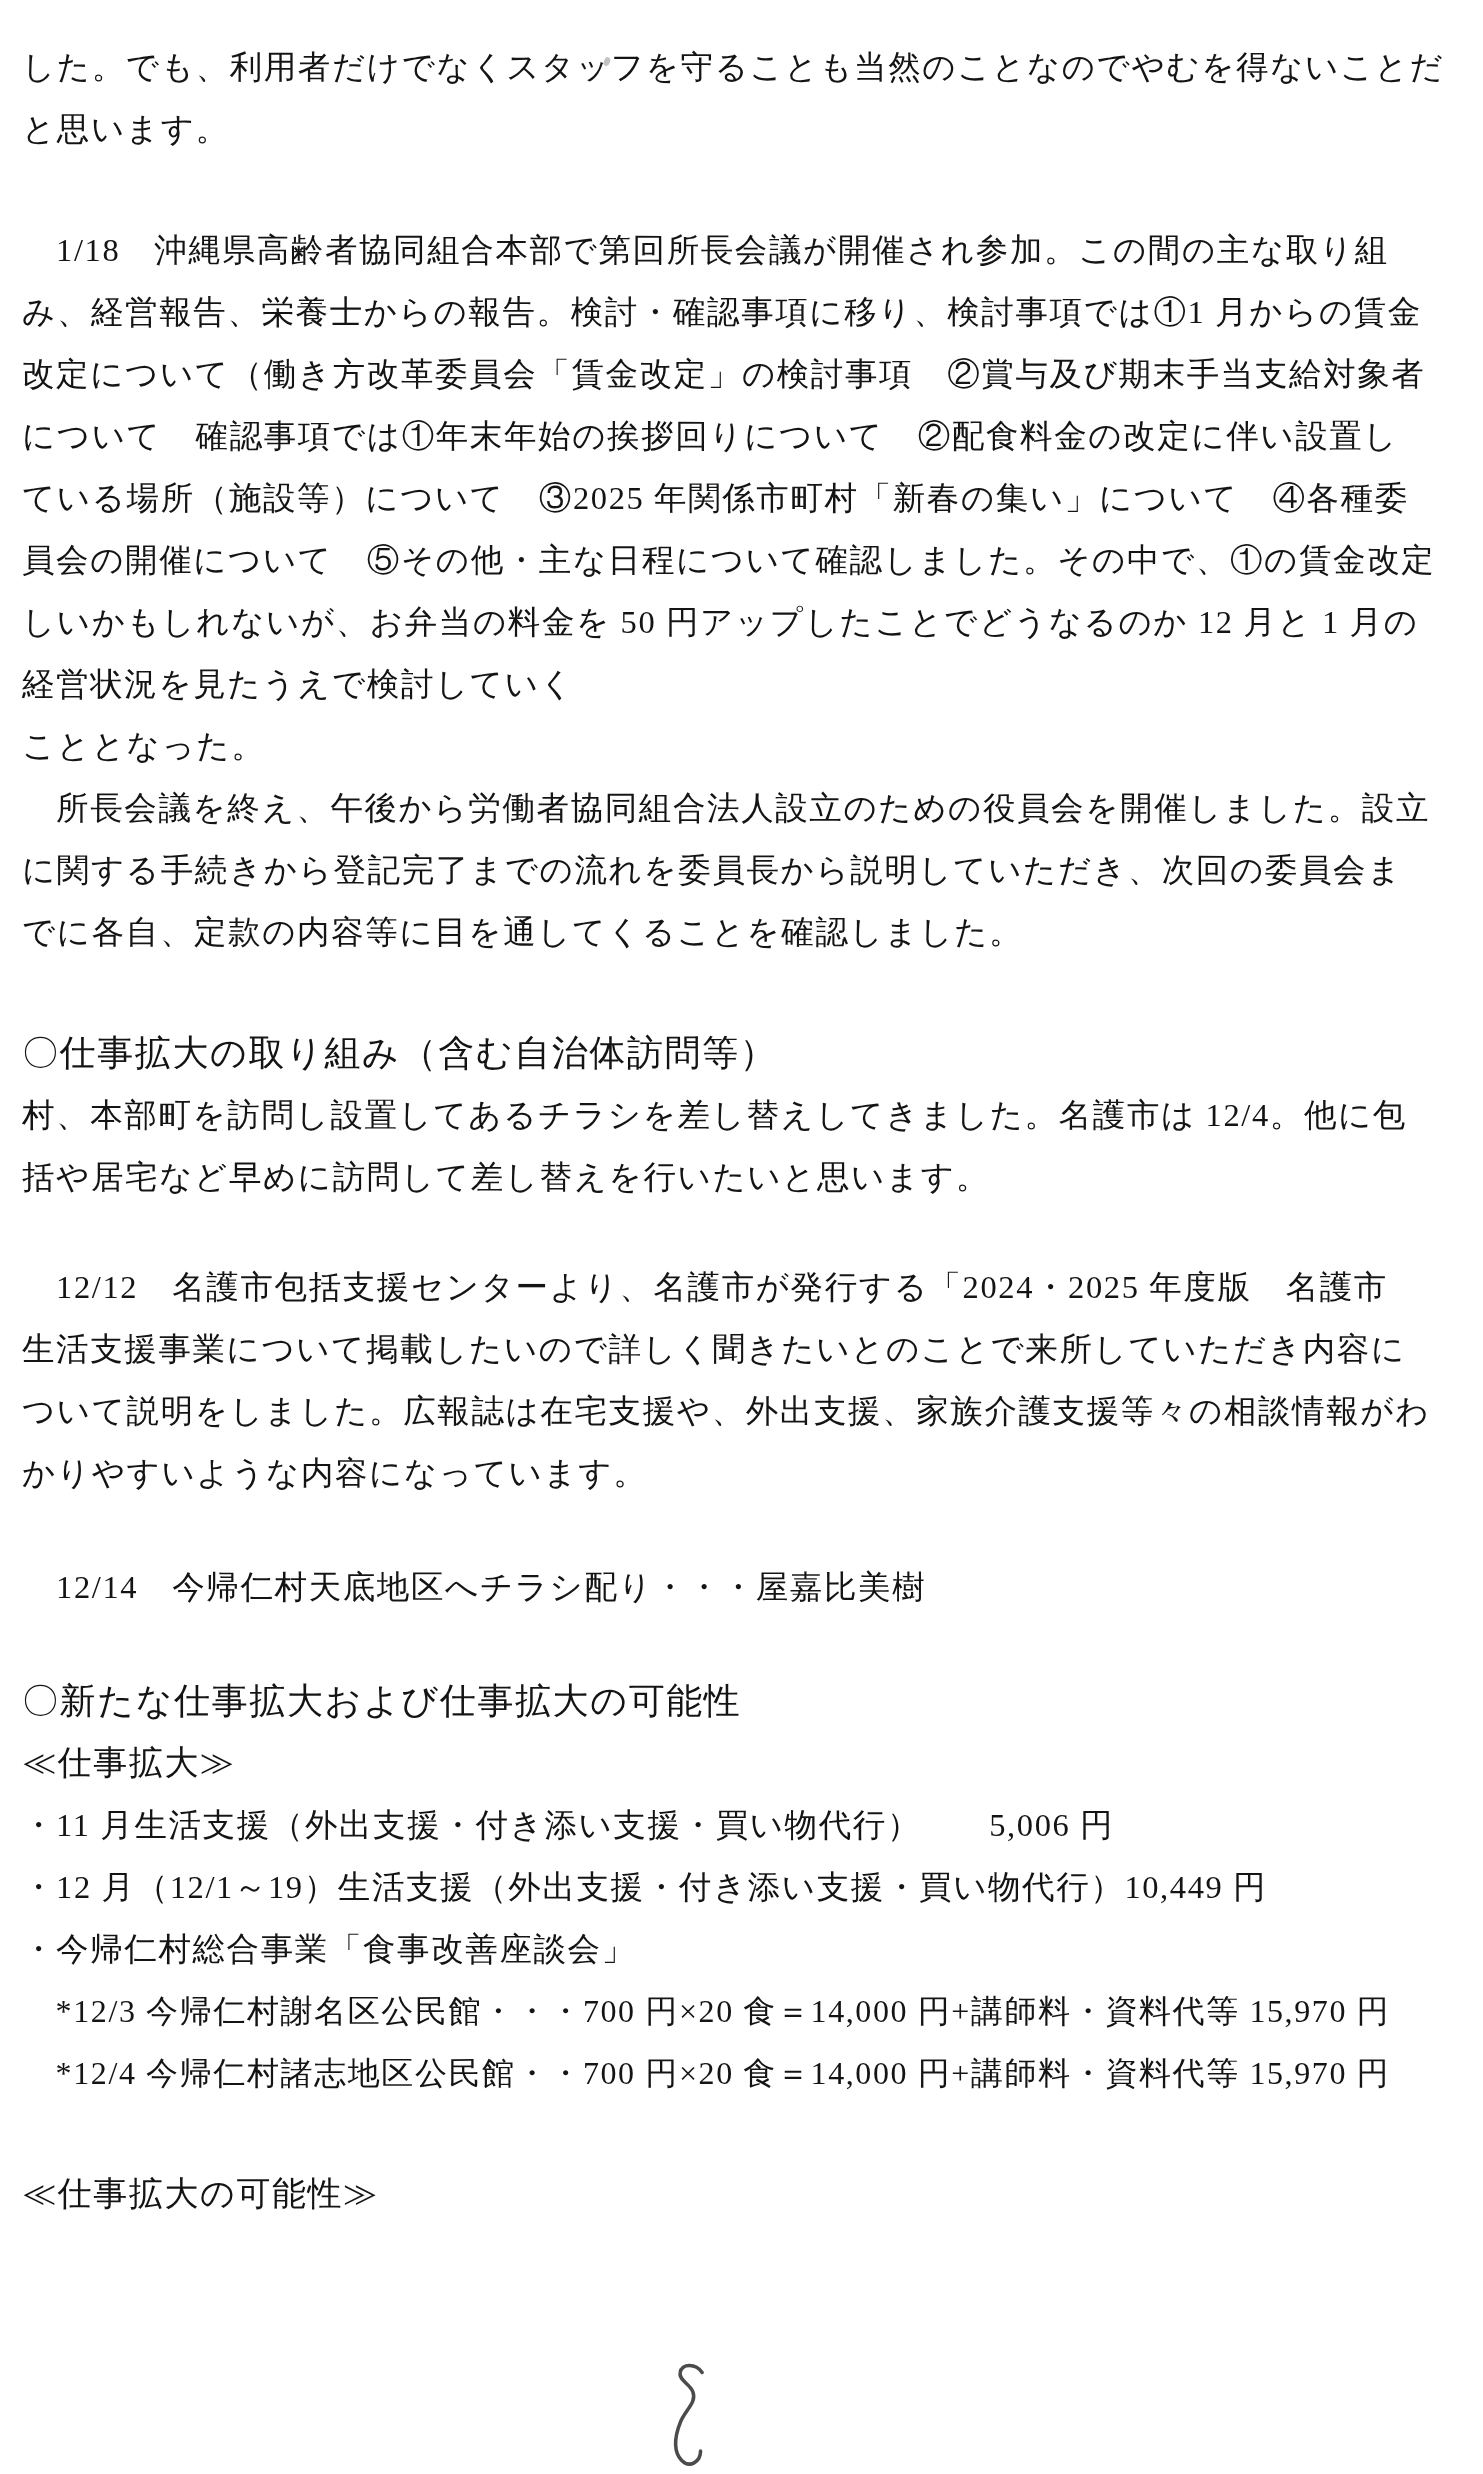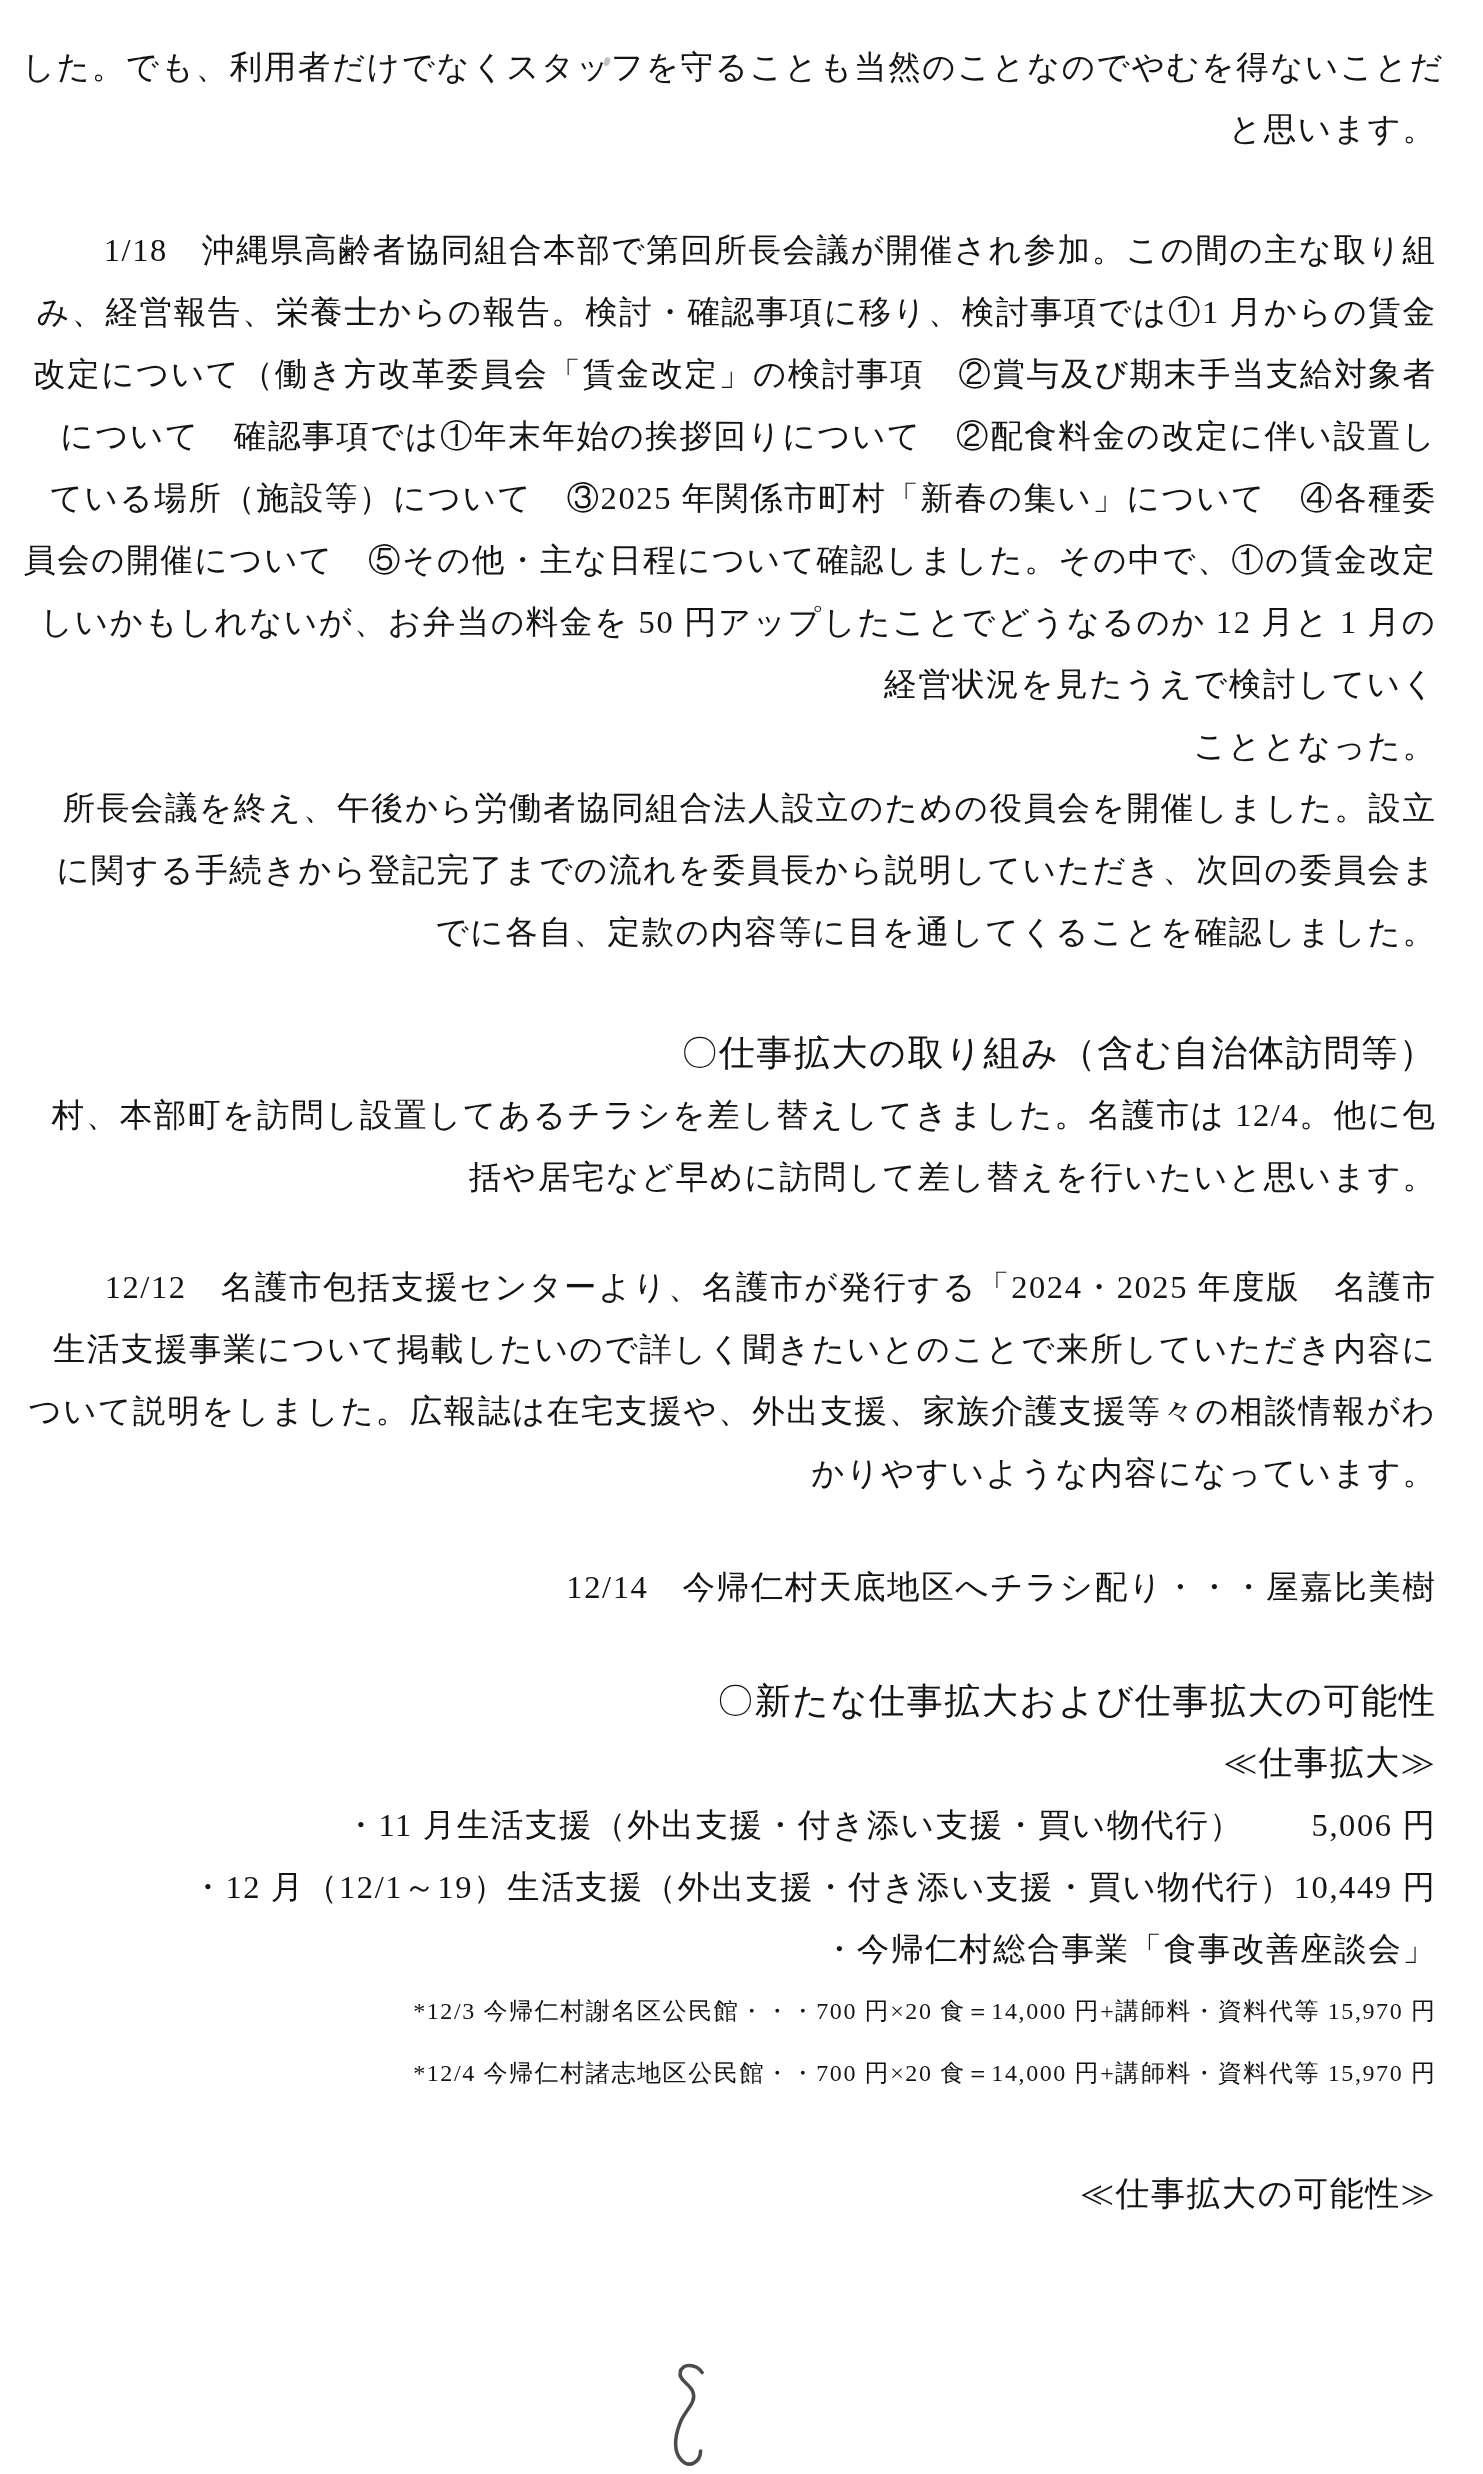--- a/index.html
+++ b/index.html
@@ -6,34 +6,33 @@
   .page {
     position: relative;
     width: 1465px;
     height: 2475px;
     background: #ffffff;
     color: #141414;
     font-family: "Liberation Serif", "DejaVu Serif", serif;
     overflow: hidden;
     box-sizing: border-box;
     padding: 36px 28.5px 0 22px;
-    text-align: right;
   }
   .line {
     white-space: pre;
     font-size: 32.5px;
     line-height: 62px;
     height: 62px;
     letter-spacing: 1.6px;
     color: #141414;
   }
   .line.h   { font-size: 36px; }
   .line.sub { font-size: 34px; }
   .line.bullet { font-size: 32.5px; }
-  .line.sb  { font-size: 24px; }
+  .line.sb  { font-size: 32px; }
   .gap { width: 100%; }
   .speck {
     position: absolute;
     background: #9a9a9a;
     border-radius: 50%;
     opacity: .6;
   }
   .pageno {
     position: absolute;
     left: 666px;

